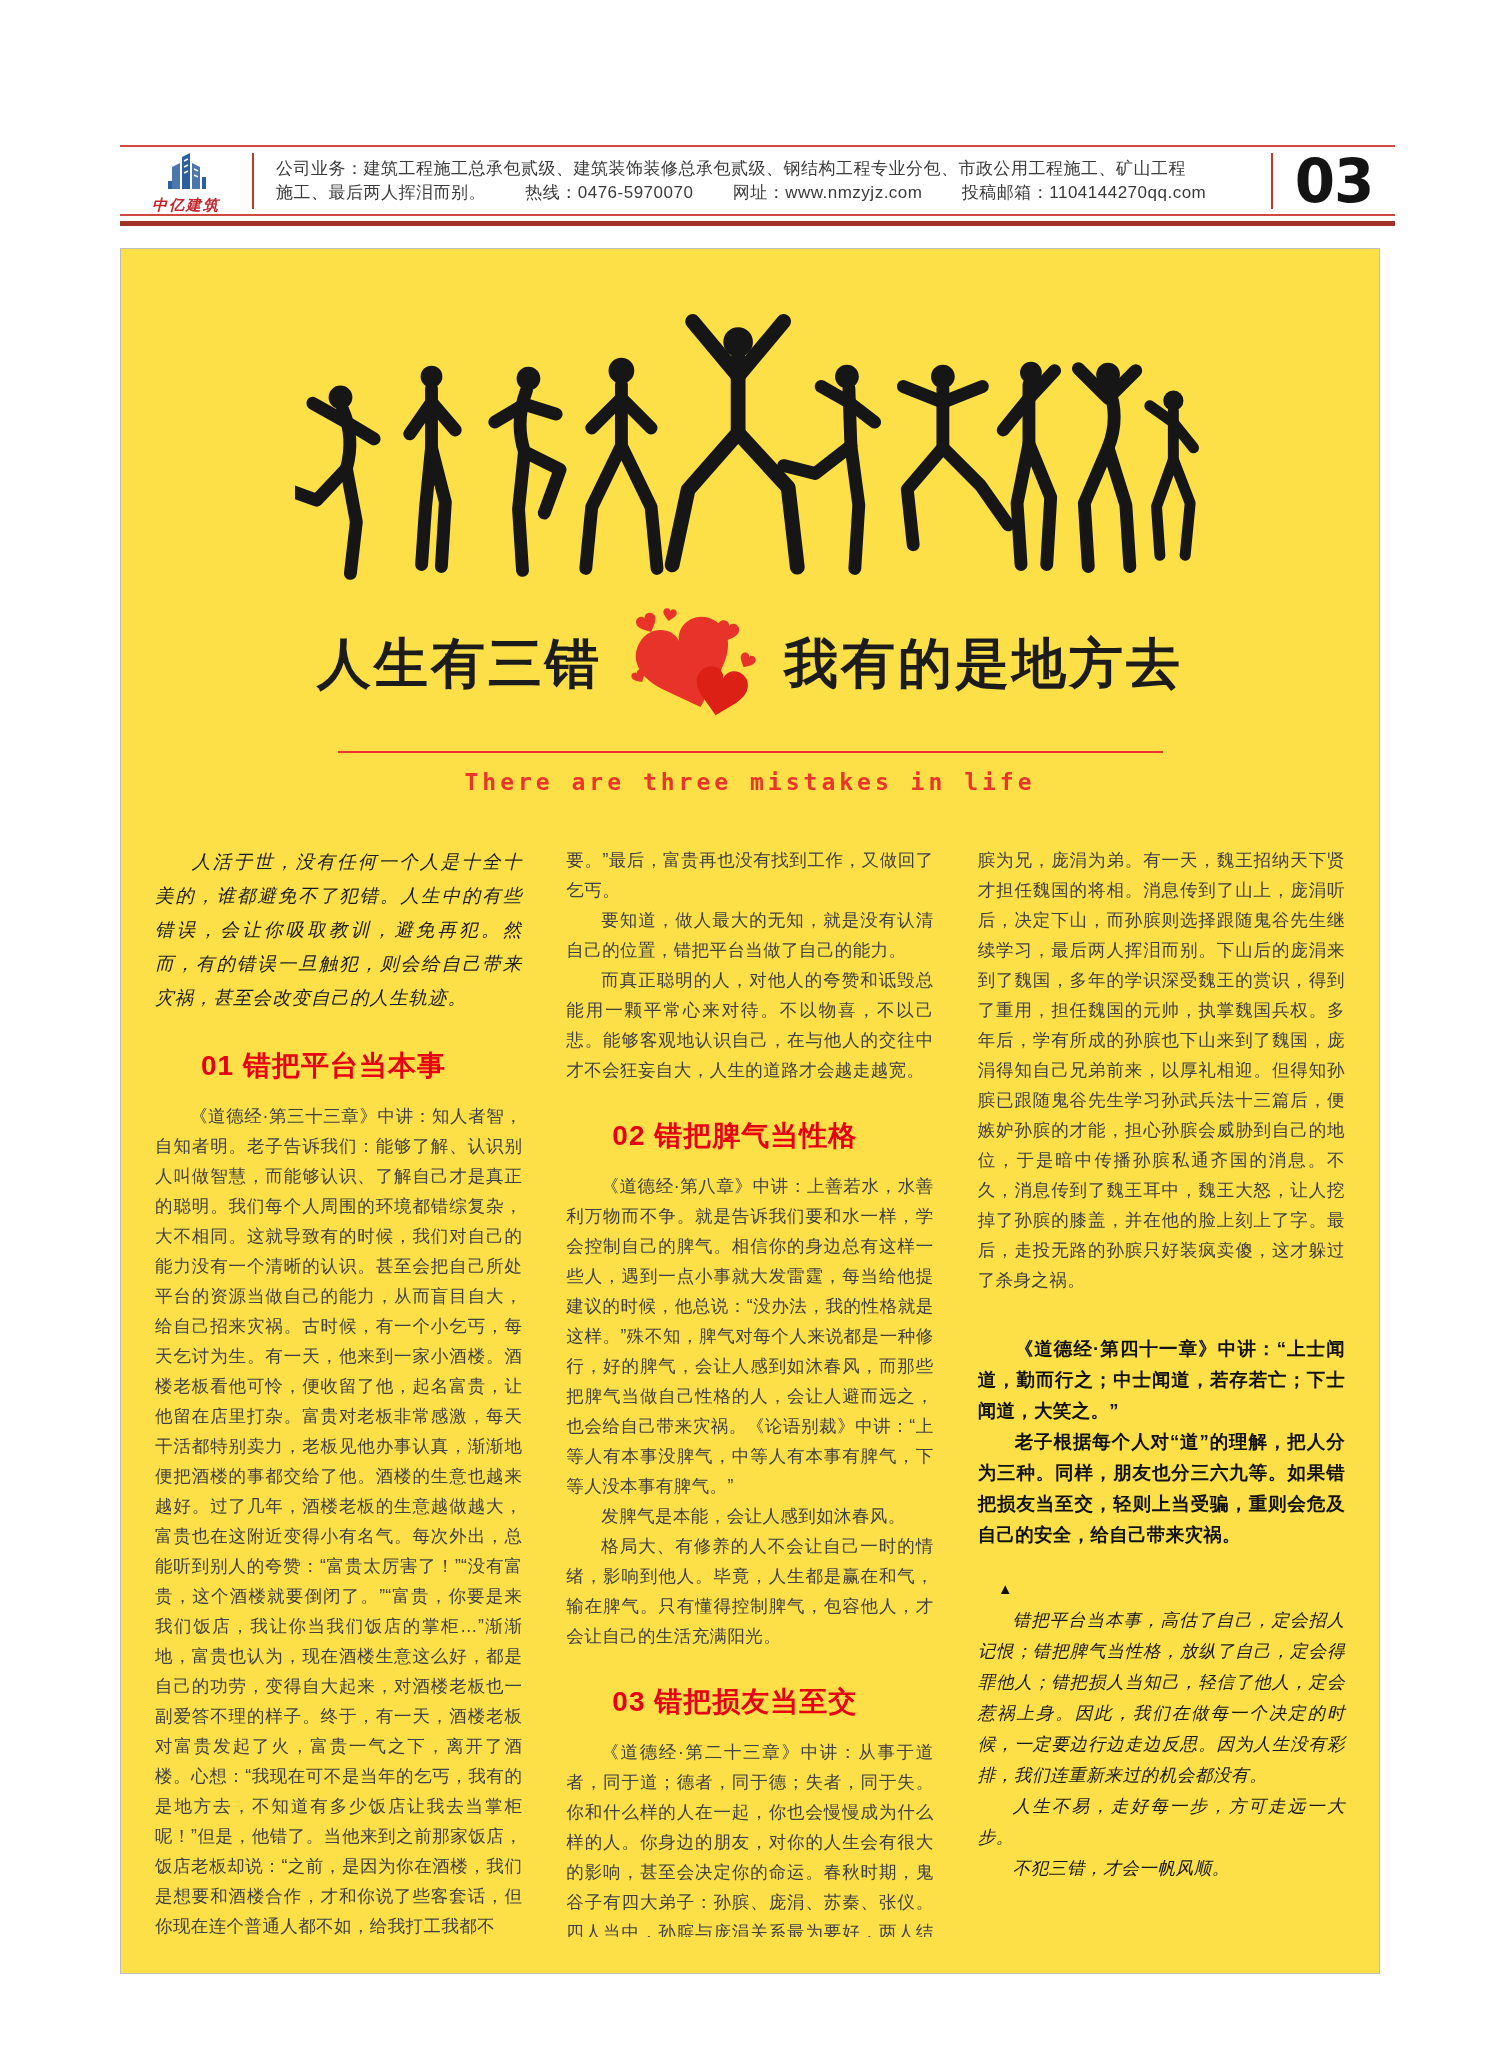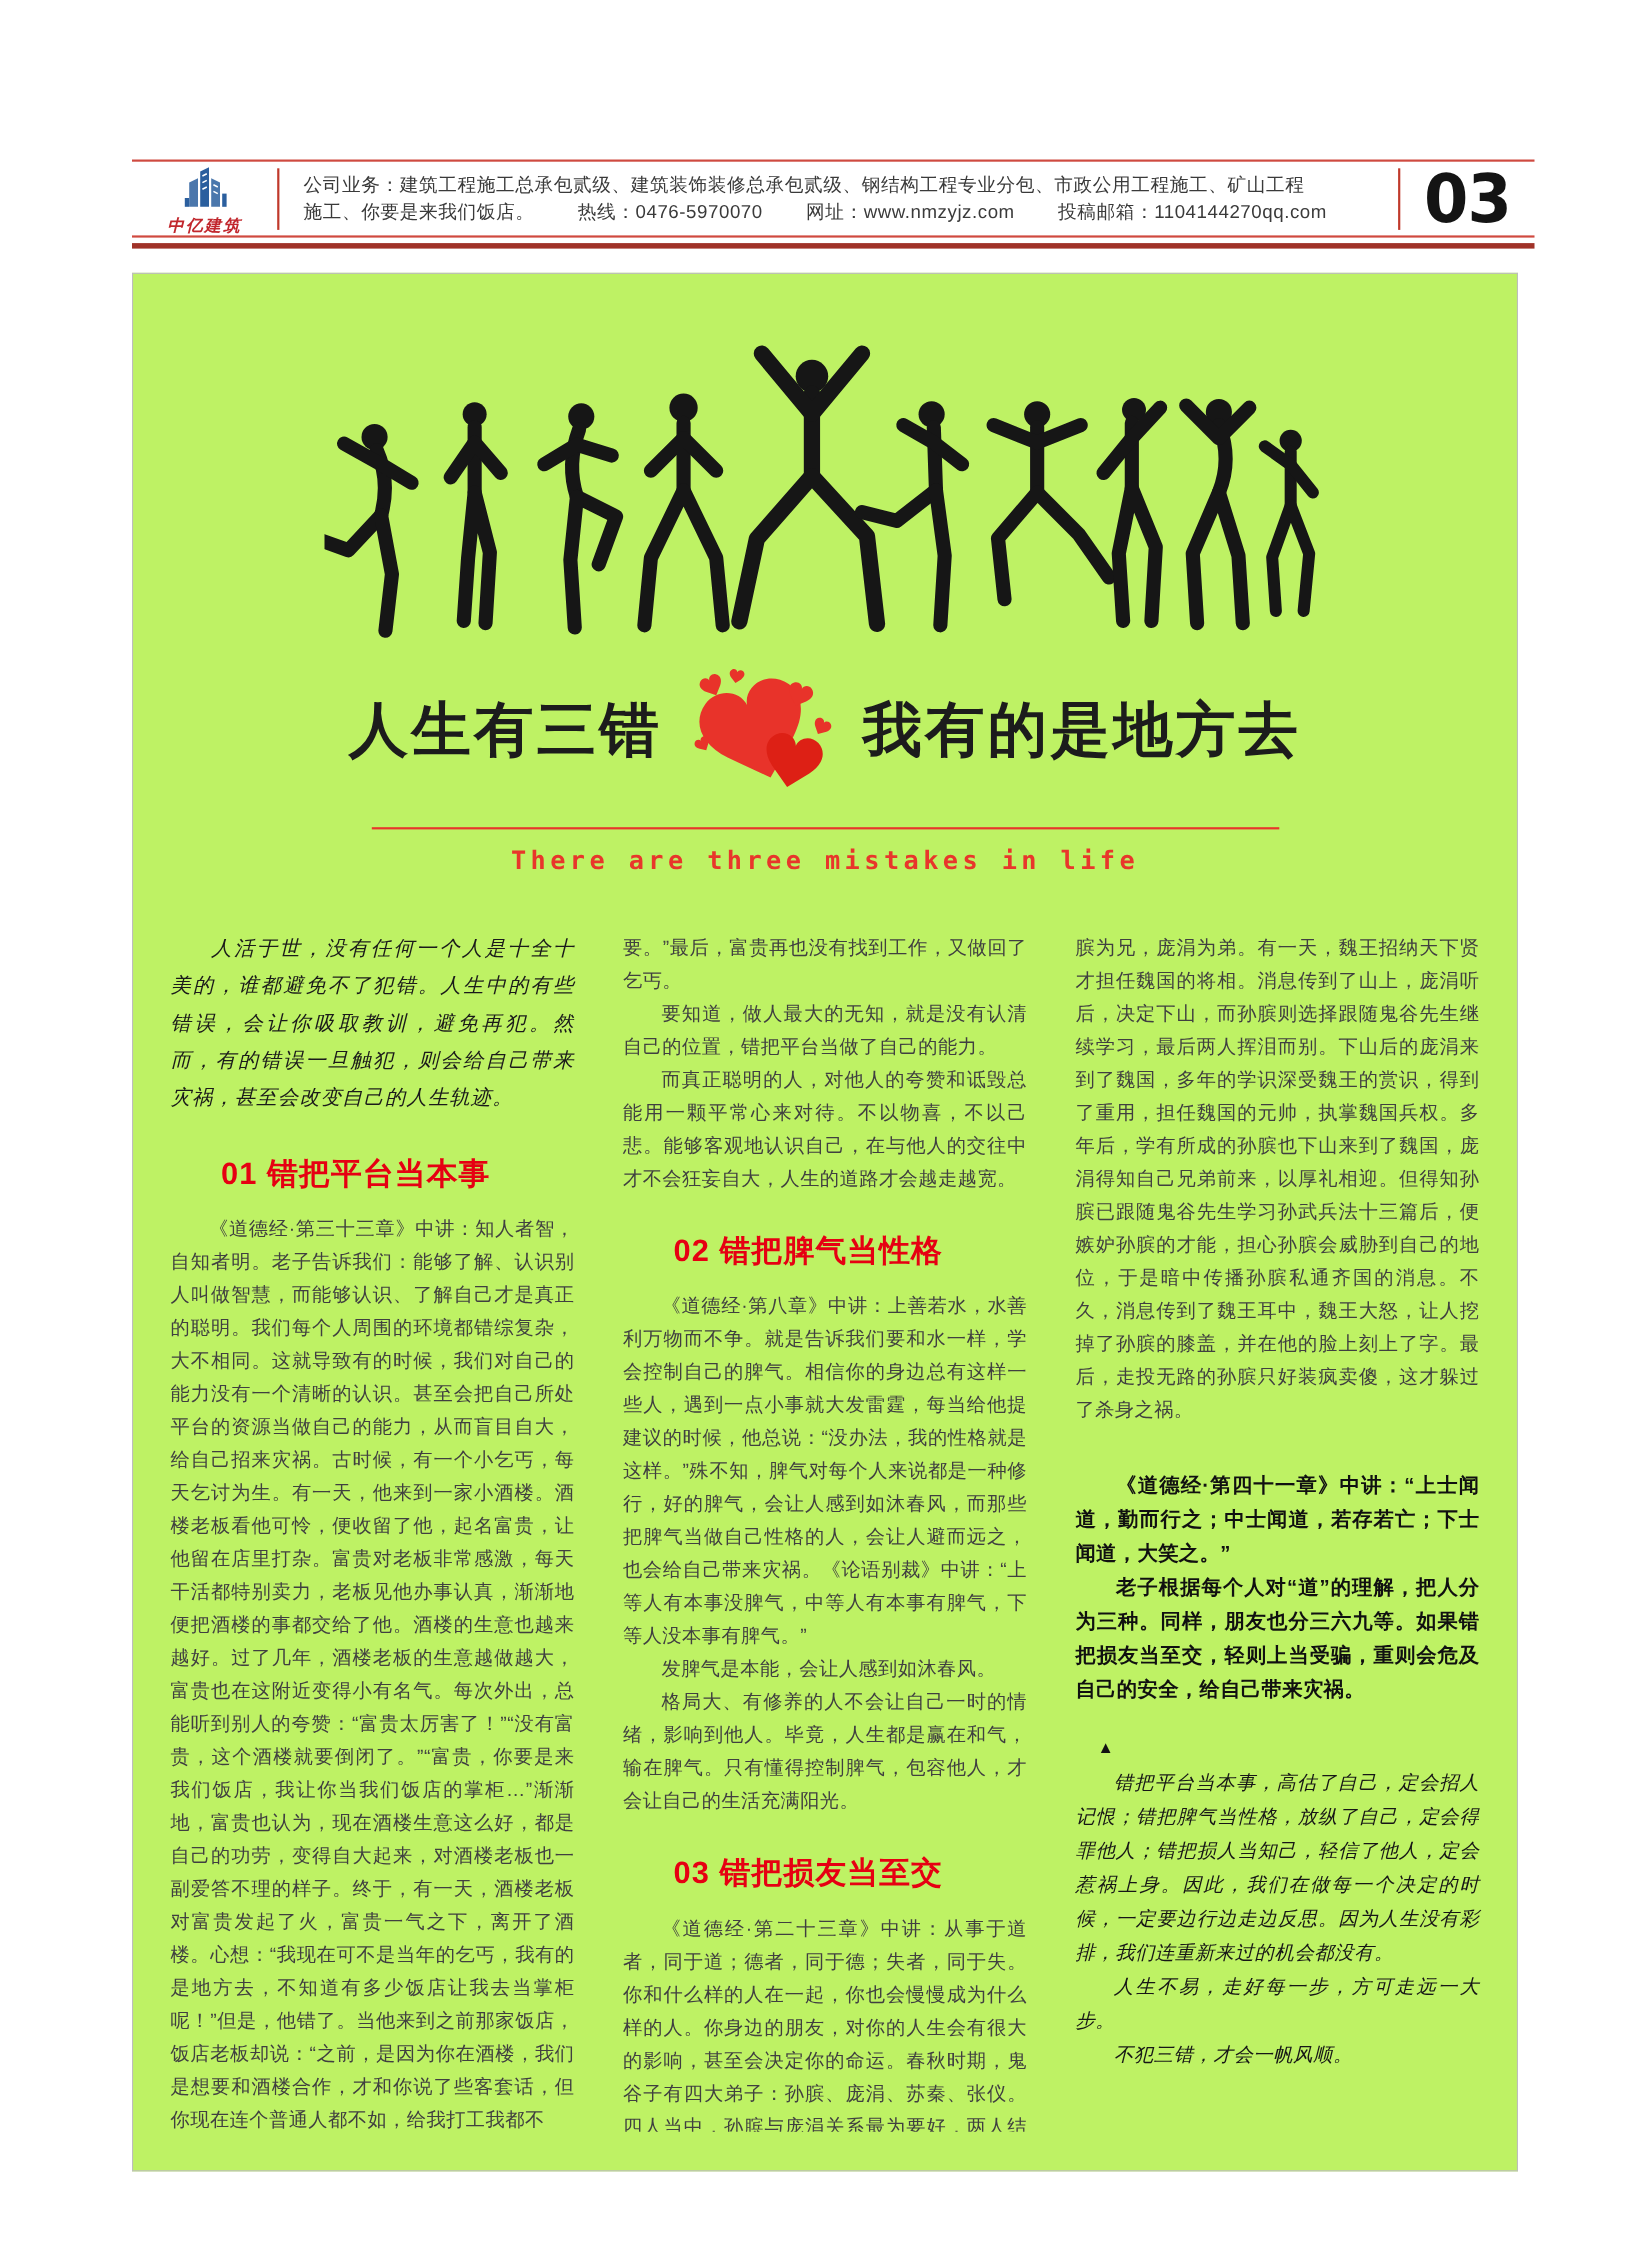--- a/index.html
+++ b/index.html
@@ -18,21 +18,21 @@
   .biz-line{font-size:17px;line-height:24px;color:#3a3a3a;letter-spacing:0.5px;white-space:nowrap;}
   .biz-line .seg{margin-right:34px;}
   .pageno-cell{width:122px;display:flex;align-items:center;justify-content:center;text-align:right;}
   .pageno{font-size:58px;font-weight:900;color:#141414;letter-spacing:-1px;line-height:1;
           font-family:"DejaVu Sans",sans-serif;transform:scaleY(1.05);}
   .masthead-thin-rule{position:absolute;left:120px;top:214px;width:1275px;height:2px;background:#d0493f;}
   .masthead-thick-rule{position:absolute;left:120px;top:221px;width:1275px;height:5px;background:#a03228;}
 
   
   .article-box{position:absolute;left:120px;top:248px;width:1260px;height:1726px;
-               border:1px solid #bdbdbd;background:#bef264;box-sizing:border-box;}
+               border:1px solid #bdbdbd;background:#fde047;box-sizing:border-box;}
 
   .dancers-wrap{width:910px;margin:14px auto 0;}
   .dancers-wrap svg{display:block;}
 
   .title-row{display:flex;align-items:center;justify-content:center;margin-top:14px;gap:26px;}
   .main-title{font-size:54px;font-weight:900;color:#1c1c1c;letter-spacing:3px;
               font-family:"Liberation Sans",sans-serif;}
   .title-rule{width:825px;height:2px;background:#e8362b;margin:30px auto 0;}
   .subtitle-en{text-align:center;color:#e8362b;font-weight:bold;font-size:23px;letter-spacing:4px;
                margin-top:16px;font-family:"DejaVu Sans Mono",monospace;}
@@ -78,21 +78,21 @@
           </g>
         </svg>
       </span>
       <span class="logo-name">中亿建筑</span>
       <span class="logo-subline"></span>
     </div>
     <div class="vline"></div>
     <div class="biz-cell">
       <div class="biz-line">公司业务：建筑工程施工总承包贰级、建筑装饰装修总承包贰级、钢结构工程专业分包、市政公用工程施工、矿山工程</div>
       <div class="biz-line">
-        <span class="seg">施工、你要是来我们饭店。</span>
+        <span class="seg">施工、最后两人挥泪而别。</span>
         <span class="seg">热线：0476-5970070</span>
         <span class="seg">网址：www.nmzyjz.com</span>
         <span class="seg">投稿邮箱：1104144270qq.com</span>
       </div>
     </div>
     <div class="vline"></div>
     <div class="pageno-cell">
       <span class="pageno">03</span>
     </div>
   </div>

